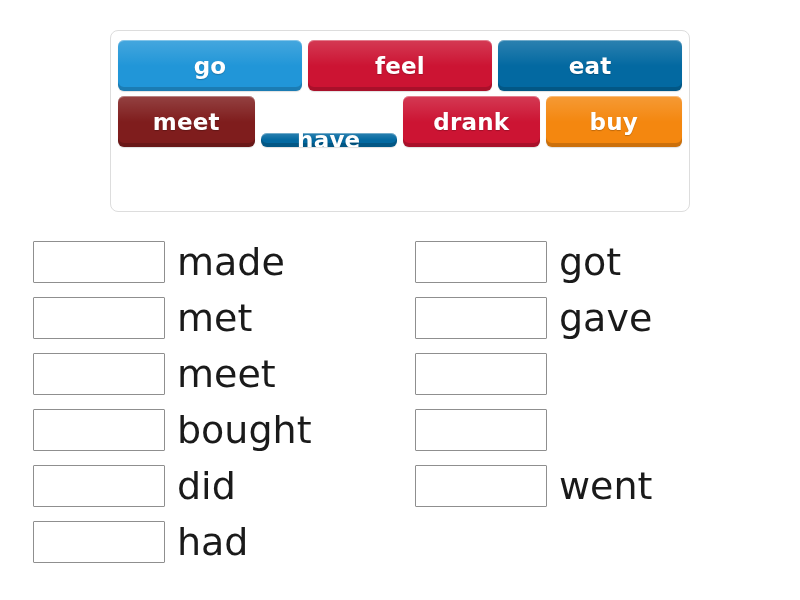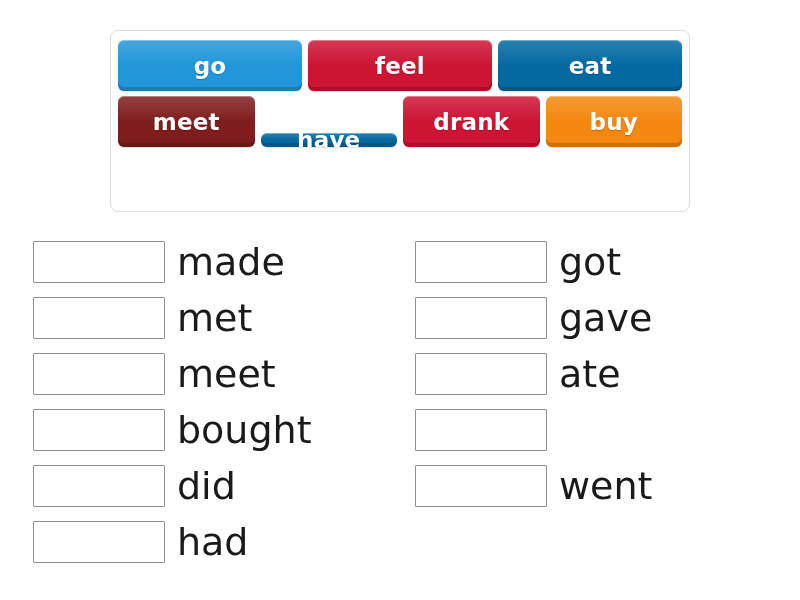--- a/index.html
+++ b/index.html
@@ -168,21 +168,20 @@
     <div class="answer-row">
       <div class="drop-box"></div>
       <div class="answer-word">got</div>
     </div>
     <div class="answer-row">
       <div class="drop-box"></div>
       <div class="answer-word">gave</div>
     </div>
     <div class="answer-row">
       <div class="drop-box"></div>
-      <div class="answer-word">ate</div>
     </div>
     <div class="answer-row">
       <div class="drop-box"></div>
     </div>
     <div class="answer-row">
       <div class="drop-box"></div>
       <div class="answer-word">went</div>
     </div>
   </div>
 

